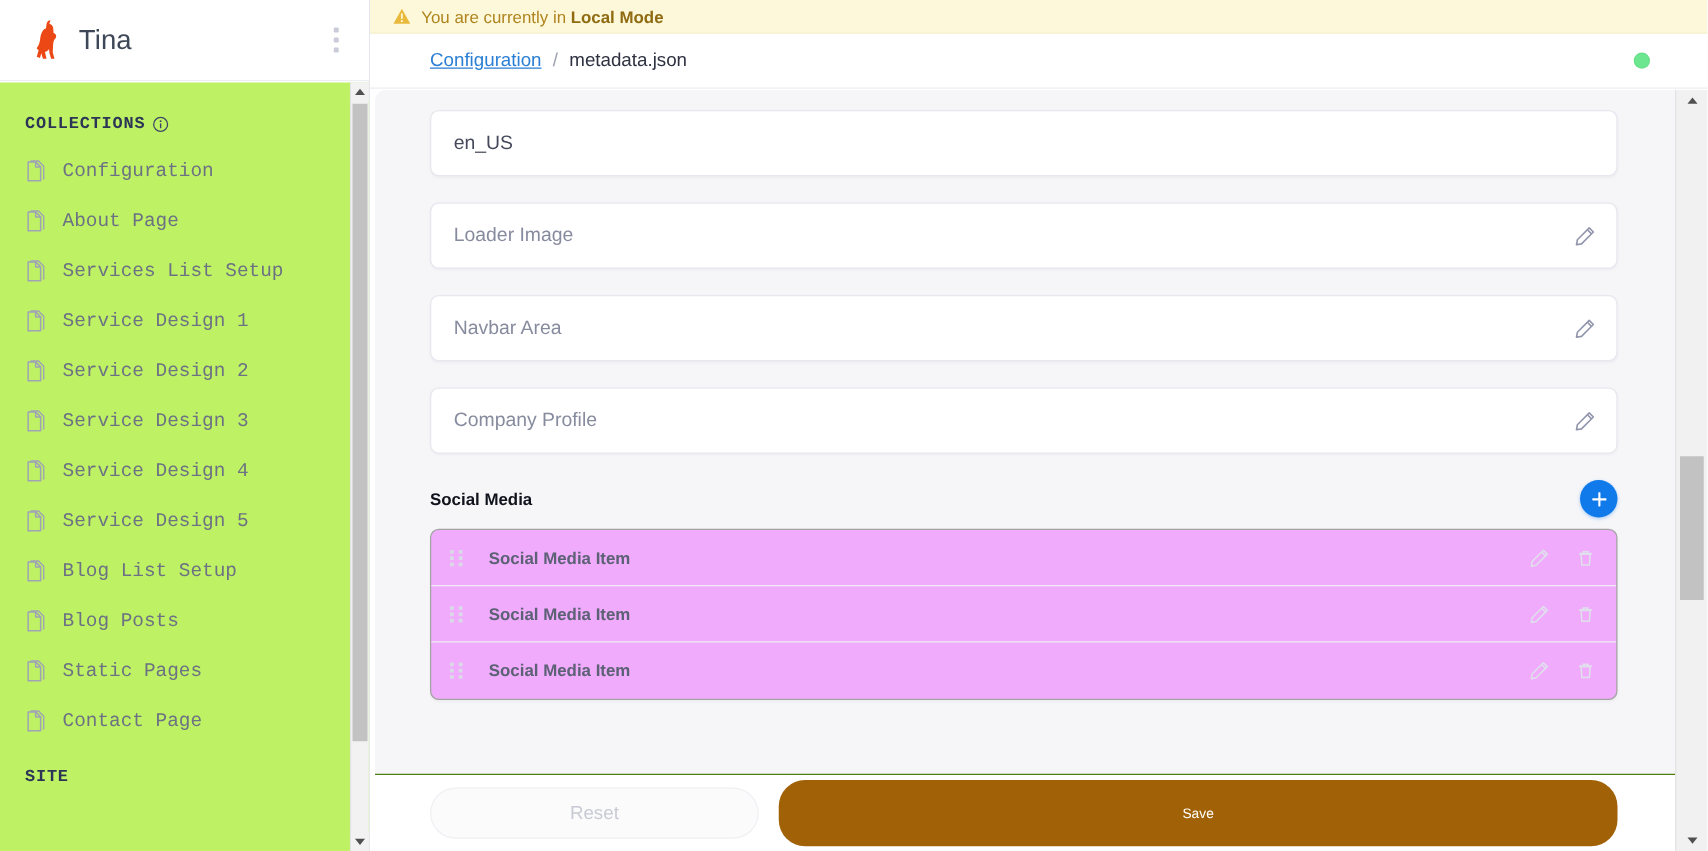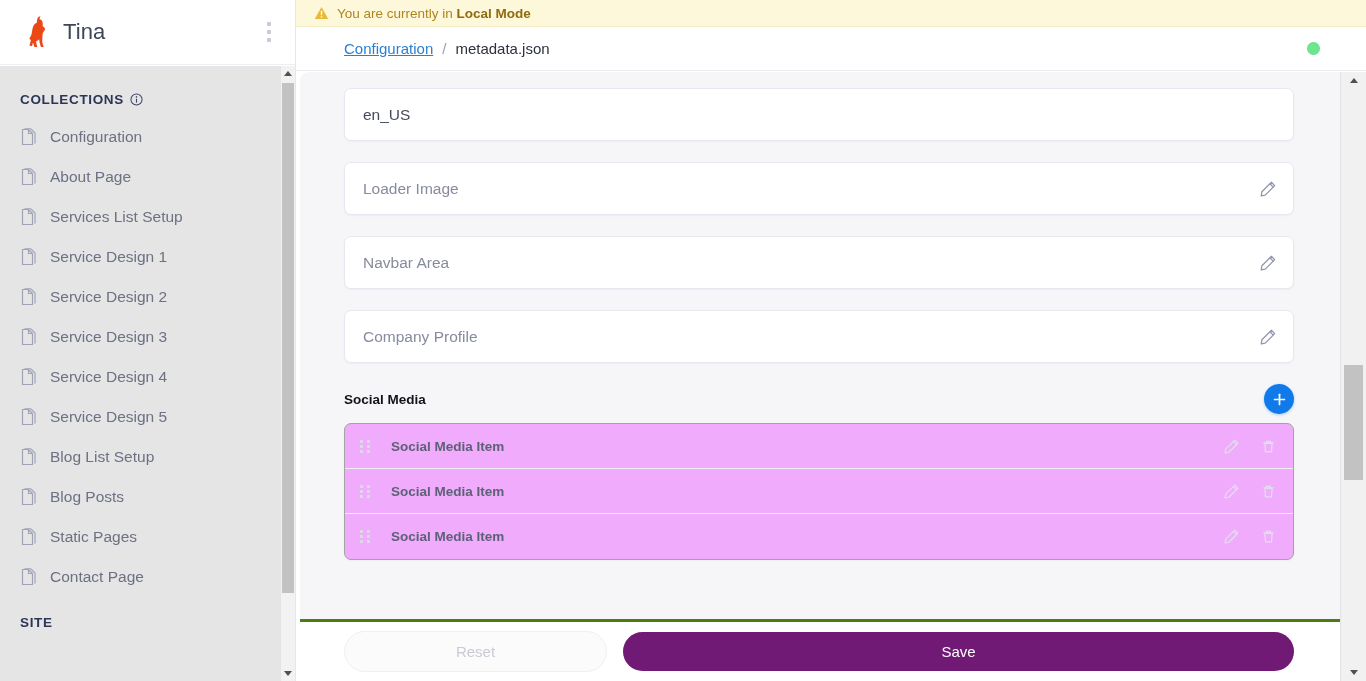--- a/index.html
+++ b/index.html
@@ -40,21 +40,22 @@
   }
   .kebab-menu i {
     display: block; width: 4px; height: 4px;
     background: #c9cbd9; border-radius: 1px;
   }
 
   .sidebar-scroll {
     position: absolute;
     top: 66px; left: 0; right: 0; bottom: 0;
     overflow: hidden;
-    background: #e5e5e5;
+    background: #bef264;
+    font-family: Liberation Mono, monospace;
   }
   .sidebar-inner { padding: 26px 0 0 0; }
   .section-title {
     display: flex; align-items: center; gap: 6px;
     padding: 0 20px;
     font-size: 13.5px; font-weight: 700;
     color: #2c3556; letter-spacing: .65px;
     margin-bottom: 10px;
   }
   .info-icon { width: 13px; height: 13px; display: block; flex: 0 0 13px; }
@@ -200,41 +201,41 @@
   .drag-handle i { background: #d9dae6; border-radius: .5px; display: block; }
   .row-label { font-size: 13.5px; font-weight: 700; color: #5d6176; }
   .row-actions { margin-left: auto; display: flex; align-items: center; gap: 20px; }
   .row-actions svg { width: 17px; height: 17px; display: block; cursor: pointer; }
 
   
   .action-bar {
     position: absolute;
     left: 4px; right: 26px; bottom: 0; height: 62px;
     background: #ffffff;
-    border-top: 3px solid #4d7c0f;
+    border-top: 1px solid #4d7c0f;
     display: flex; align-items: center;
     padding: 0 46px 0 44px; gap: 16px; margin-top: 23px;
   }
   .btn-reset {
     width: 263px; height: 41px;
     border-radius: 21px;
     background: #fbfbfc;
     border: 1px solid #f0f0f4;
     color: #c9cbd4;
     font-size: 15px;
     font-family: "Liberation Sans", sans-serif;
     cursor: default;
   }
   .btn-save {
-    flex: 1; height: 39px;
+    flex: 1; height: 53px;
     border-radius: 21px;
-    background: #701a75;
+    background: #a16207;
     border: none;
     color: #ffffff;
-    font-size: 15px;
+    font-size: 11px;
     font-family: "Liberation Sans", sans-serif;
     cursor: default;
   }
 
   
   .main-scrollbar {
     position: absolute; top: 72px; right: 0; width: 26px; bottom: 0;
     background: #f1f1f1; border-left: 1px solid #e3e3e3;
   }
   .ms-arrow {

